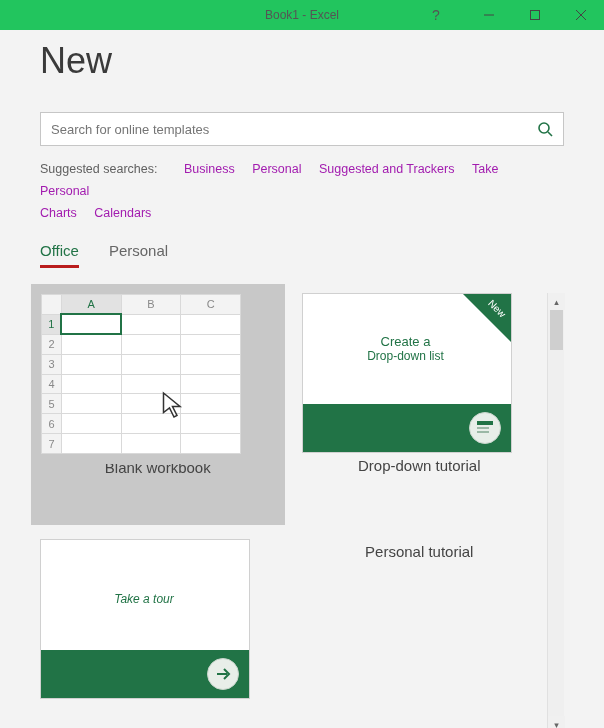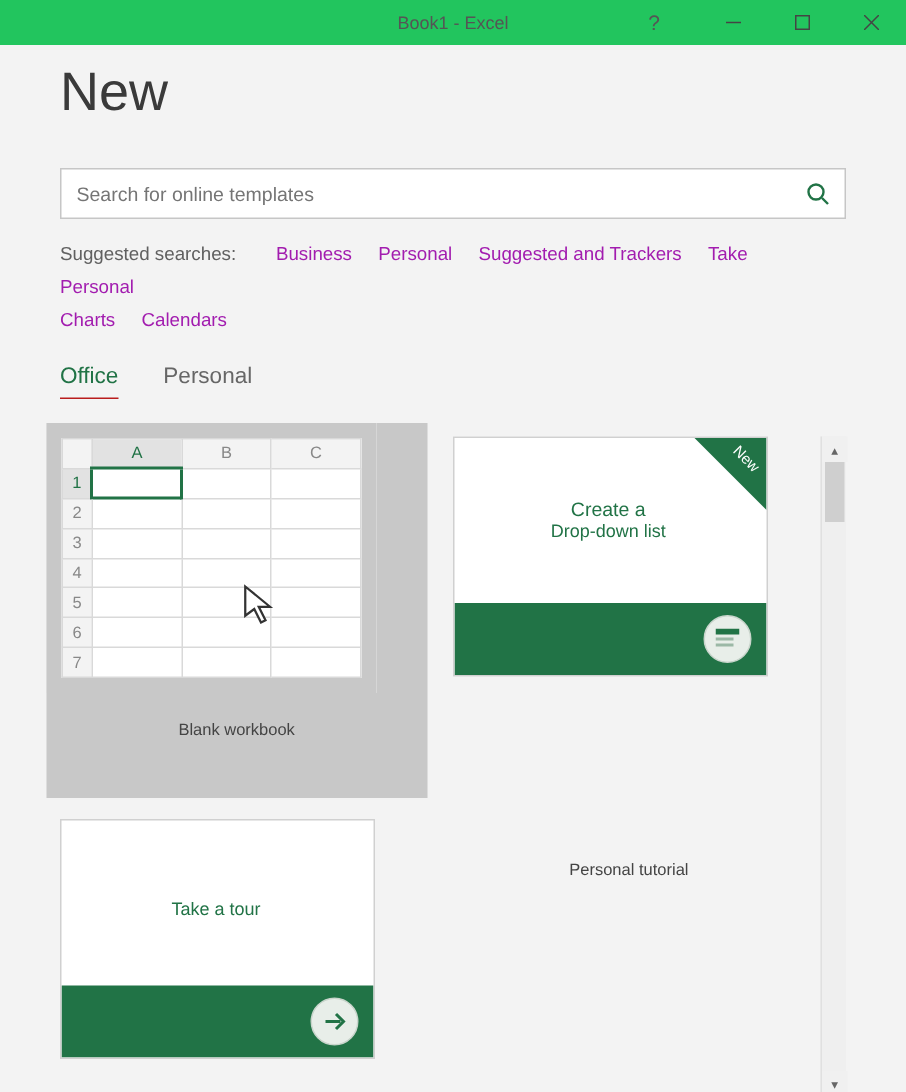--- a/index.html
+++ b/index.html
@@ -98,21 +98,21 @@
   .tab {
     font-size: 15px;
     color: #666;
     padding-bottom: 6px;
     margin-right: 30px;
     cursor: pointer;
   }
   .tab.active {
     color: #217346;
     font-weight: 400;
-    border-bottom: 1px solid #b91c1c;
+    border-bottom: 3px solid #b91c1c;
   }
   .gallery-wrap {
     display: flex;
   }
   .gallery {
     display: grid;
     grid-template-columns: 1fr 1fr;
     gap: 28px 26px;
     flex: 1;
   }
@@ -155,22 +155,22 @@
     width: 220px;
     height: 180px;
     margin: -9px;
   }
   .template.selected {
     background: #c8c8c8;
     padding: 9px 9px 14px 9px;
     margin: -9px -9px -14px -9px;
   }
   .tlabel {
-    margin-top: 28px;
-    font-size: 11px;
+    margin-top: 4px;
+    font-size: 15px;
     color: #444;
   }
   .green-band {
     position: absolute;
     left: 0; right: 0; bottom: 0;
     height: 48px;
     background: #217346;
   }
   .corner-badge {
     position: absolute;
@@ -345,25 +345,26 @@
           </div>
           <div class="green-band"></div>
           <div class="thumb-icon-circle">
             <svg width="16" height="14" viewBox="0 0 16 14">
                 <rect x="0" y="0" width="16" height="4" fill="#217346"></rect>
                 <rect x="0" y="6" width="12" height="2" fill="#9bb8a6"></rect>
                 <rect x="0" y="10" width="12" height="2" fill="#9bb8a6"></rect>
               </svg>
           </div>
         </div>
+        <div class="tlabel">Drop-down tutorial</div>
       </div>
 
       <div class="template">
         <div class="thumb">
-          <div class="thumb-heading" style="top:52px;">
+          <div class="thumb-heading" style="top:52px;font-style:italic;">
             <div class="line2">Take a tour</div>
           </div>
           <div class="green-band"></div>
           <div class="thumb-icon-circle">
             <svg width="16" height="16" viewBox="0 0 16 16">
                 <line x1="2" y1="8" x2="12" y2="8" stroke="#217346" stroke-width="2"></line>
                 <path d="M9 3 L14 8 L9 13" fill="none" stroke="#217346" stroke-width="2"></path>
               </svg>
           </div>
         </div>

